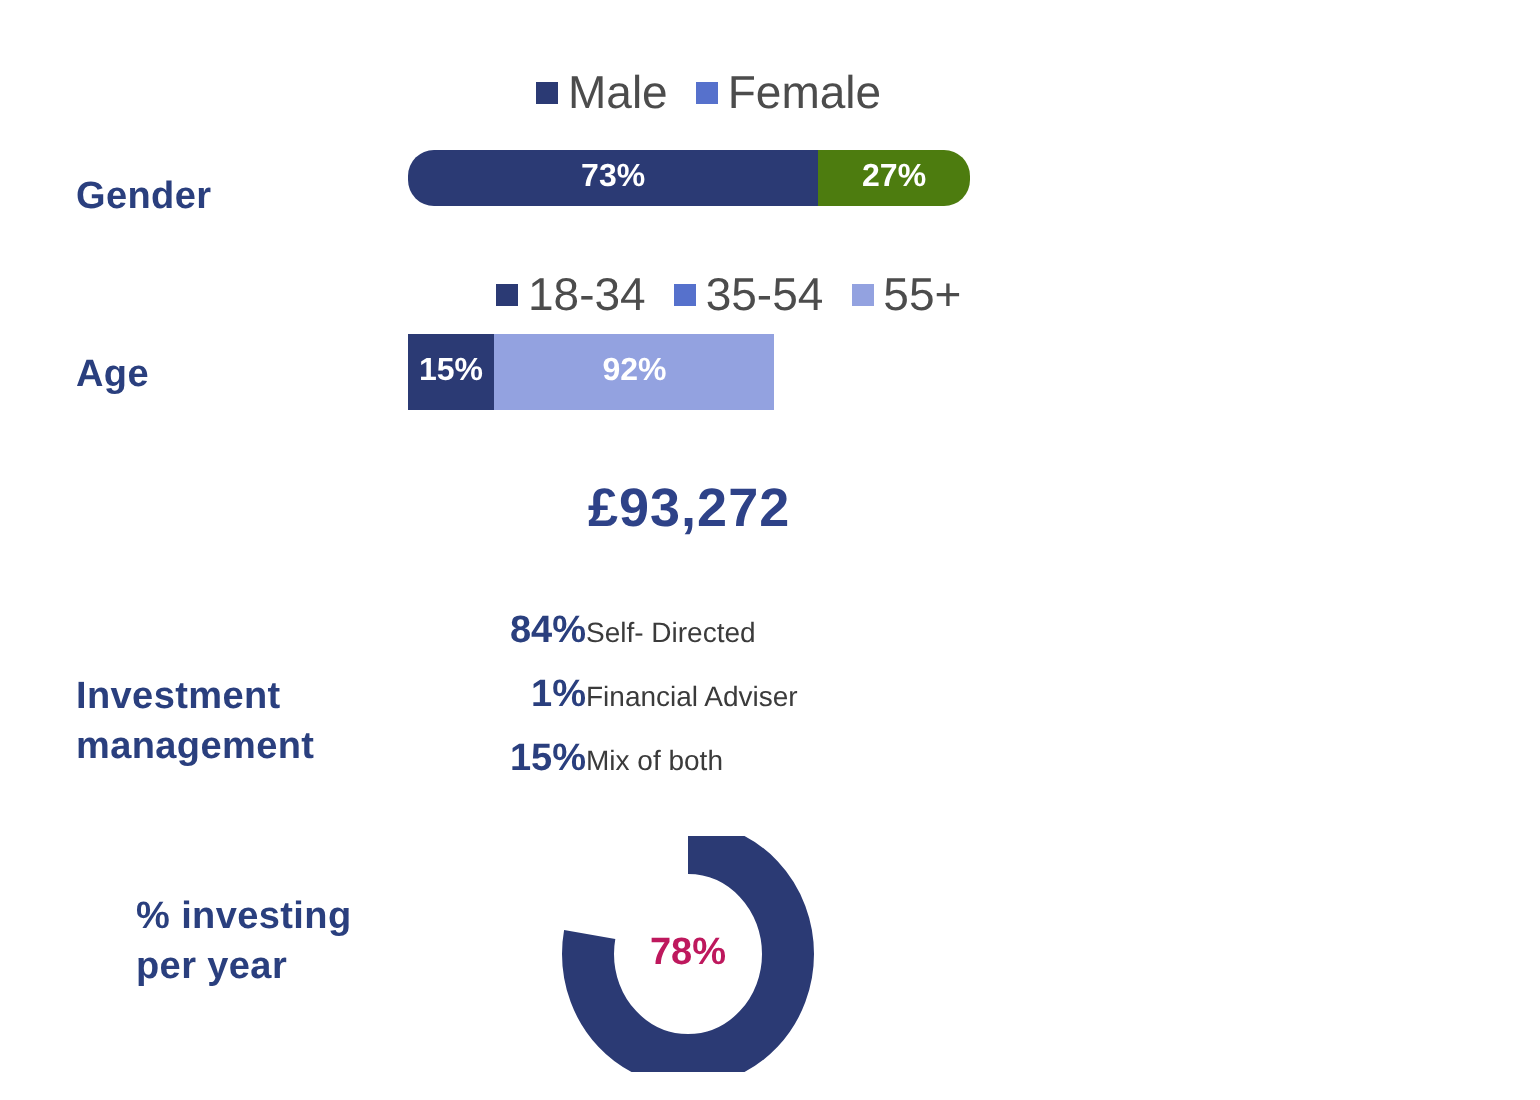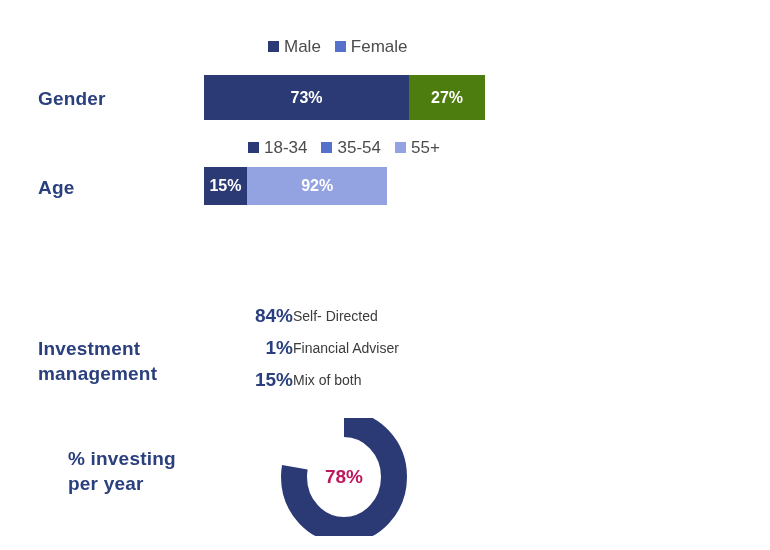--- a/index.html
+++ b/index.html
@@ -44,21 +44,21 @@
     align-items: center;
     gap: 5px;
   }
   .legend-swatch {
     width: 11px;
     height: 11px;
     display: inline-block;
   }
   .legend-text {
     color: #4c4c4c;
-    font-size: 17px;
+    font-size: 23px;
     line-height: 17px;
     white-space: nowrap;
   }
 
   
   .stacked-bar {
     position: absolute;
     left: 204px;
     width: 281px;
     display: flex;
@@ -142,21 +142,21 @@
       <span class="legend-text">Male</span>
     </div>
     <div class="legend-entry">
       <span class="legend-swatch" style="background:#5671cc;"></span>
       <span class="legend-text">Female</span>
     </div>
   </div>
 
   <div class="row-label" style="top:86px;">Gender</div>
 
-  <div class="stacked-bar" style="top:75px; height:45px;">
+  <div class="stacked-bar" style="top:75px; height:28px;border-radius:13px;">
     <div class="bar-seg" style="background:#2b3a74; width:73%;">73%</div>
     <div class="bar-seg" style="background:#4d7c0f; width:27%;">27%</div>
   </div>
 
   <div class="legend" style="left:248px; top:139px;">
     <div class="legend-entry">
       <span class="legend-swatch" style="background:#2b3a74;"></span>
       <span class="legend-text">18-34</span>
     </div>
     <div class="legend-entry">
@@ -170,20 +170,21 @@
   </div>
 
   <div class="row-label" style="top:175px;">Age</div>
 
   <div class="stacked-bar" style="top:167px; height:38px;">
     <div class="bar-seg" style="background:#2b3a74; width:15.3%;">15%</div>
     <div class="bar-seg" style="background:#93a2e0; width:50%;">92%</div>
   </div>
 
 
+  <div class="big-figure" style="left:294px; top:239px;">£93,272</div>
 
   <div class="row-label" style="top:336px;">
     <div>Investment</div>
     <div>management</div>
   </div>
 
   <div class="breakdown">
     <div class="breakdown-row">
       <span class="breakdown-pct">84%</span>
       <span class="breakdown-name">Self- Directed</span>

